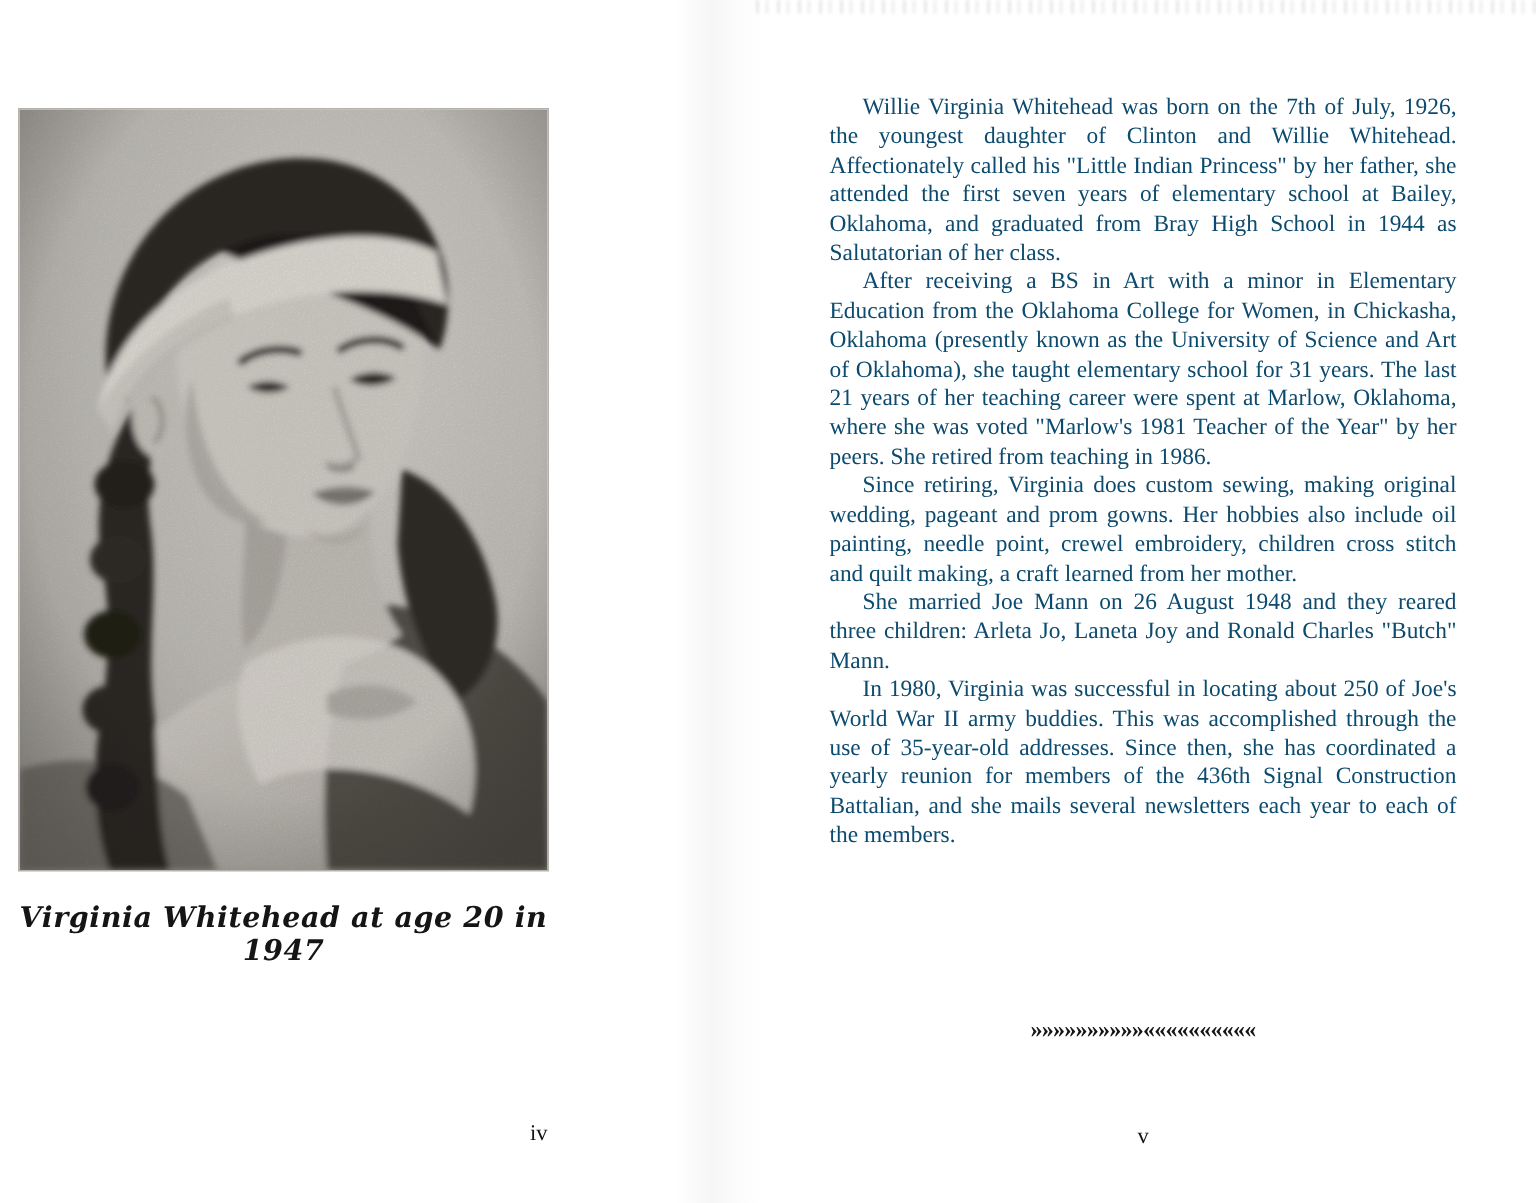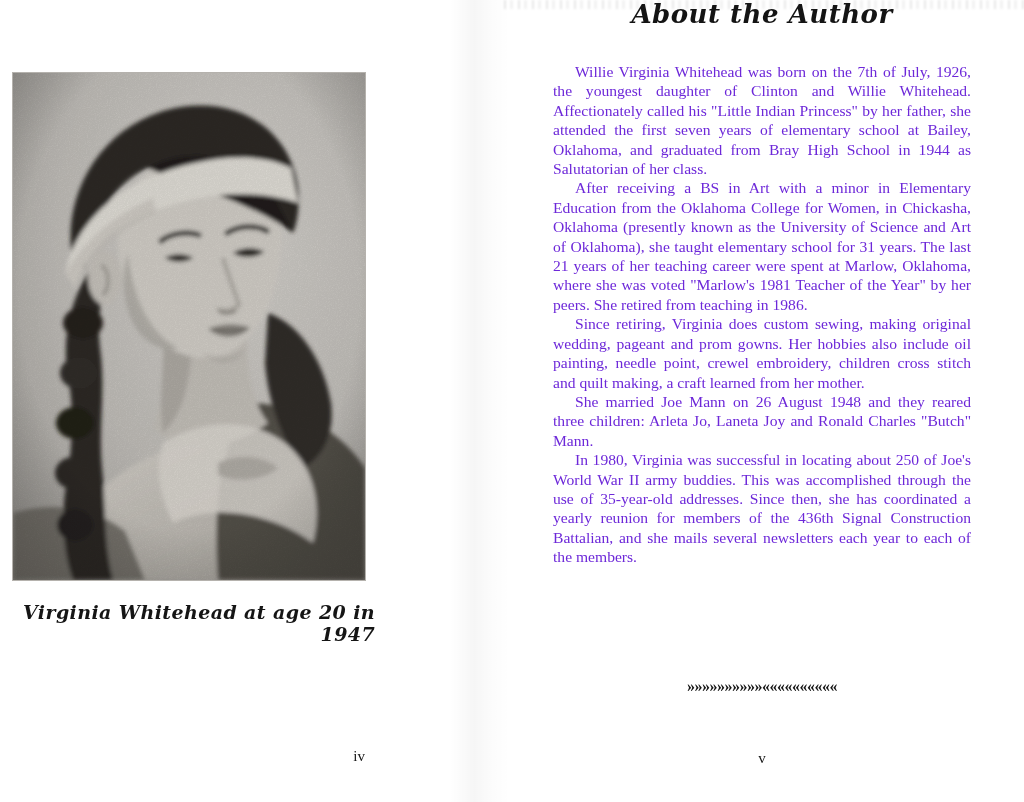--- a/index.html
+++ b/index.html
@@ -46,21 +46,21 @@
     width: 352px; height: 507px;
     outline: 1px solid #b5b2ad;
     background: #c4c1bc;
   }
   .photo svg { display: block; width: 100%; height: 100%; }
 
   .caption {
     position: absolute;
     left: 3px; top: 601px;
     width: 372px;
-    text-align: right;
+    text-align: center;
     font-family: "DejaVu Serif", serif;
     font-style: italic;
     font-weight: bold;
     font-size: 19px;
     letter-spacing: 0.4px;
     color: #151515;
   }
 
   .pageno-left {
     position: absolute;
@@ -85,21 +85,21 @@
     color: #141414;
   }
 
   .rp-body {
     position: absolute;
     left: 553px; top: 62px;
     width: 418px;
     font-size: 15.6px;
     line-height: 19.4px;
     text-align: justify;
-    color: #6d28d9;
+    color: #0c4a6e;
   }
   .rp-body p { margin: 0; text-indent: 22px; }
 
   .divider {
     position: absolute;
     left: 553px; top: 678px;
     width: 418px;
     text-align: center;
     font-weight: bold;
     font-size: 16px;
@@ -202,21 +202,20 @@
 
       <rect width="352" height="507" fill="url(#vig)"></rect>
       <rect width="352" height="507" filter="url(#grain)" opacity="0.10"></rect>
     </svg>
   </div>
 
   <div class="caption">Virginia Whitehead at age 20 in 1947</div>
 
   <div class="pageno-left">iv</div>
 
-  <div class="rp-title">About the Author</div>
 
   <div class="rp-body">
     <p>Willie Virginia Whitehead was born on the 7th of July, 1926, the youngest daughter of Clinton and Willie Whitehead. Affectionately called his "Little Indian Princess" by her father, she attended the first seven years of elementary school at Bailey, Oklahoma, and graduated from Bray High School in 1944 as Salutatorian of her class.</p>
     <p>After receiving a BS in Art with a minor in Elementary Education from the Oklahoma College for Women, in Chickasha, Oklahoma (presently known as the University of Science and Art of Oklahoma), she taught elementary school for 31 years.  The last 21 years of her teaching career were spent at Marlow, Oklahoma, where she was voted "Marlow's 1981 Teacher of the Year" by her peers.  She retired from teaching in 1986.</p>
     <p>Since retiring, Virginia does custom sewing, making original wedding, pageant and prom gowns.  Her hobbies also include oil painting, needle point, crewel embroidery, children cross stitch and quilt making, a craft learned from her mother.</p>
     <p>She married Joe Mann on 26 August 1948 and they reared three children:  Arleta Jo, Laneta Joy and Ronald Charles "Butch" Mann.</p>
     <p>In 1980, Virginia was successful in locating about 250 of Joe's World War II army buddies.  This was accomplished through the use of 35-year-old addresses.  Since then, she has coordinated a yearly reunion for members of the 436th Signal Construction Battalian, and she mails several newsletters each year to each of the members.</p>
   </div>
 
   <div class="divider">»»»»»»»»»»««««««««««</div>

